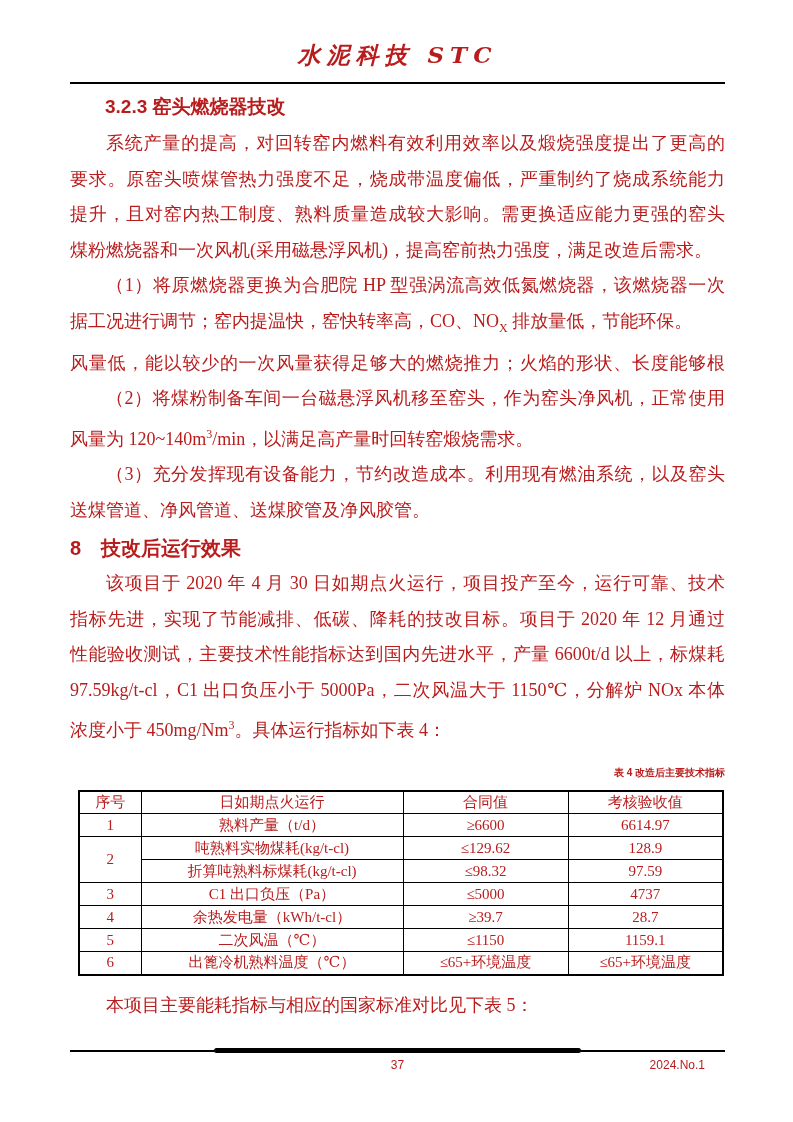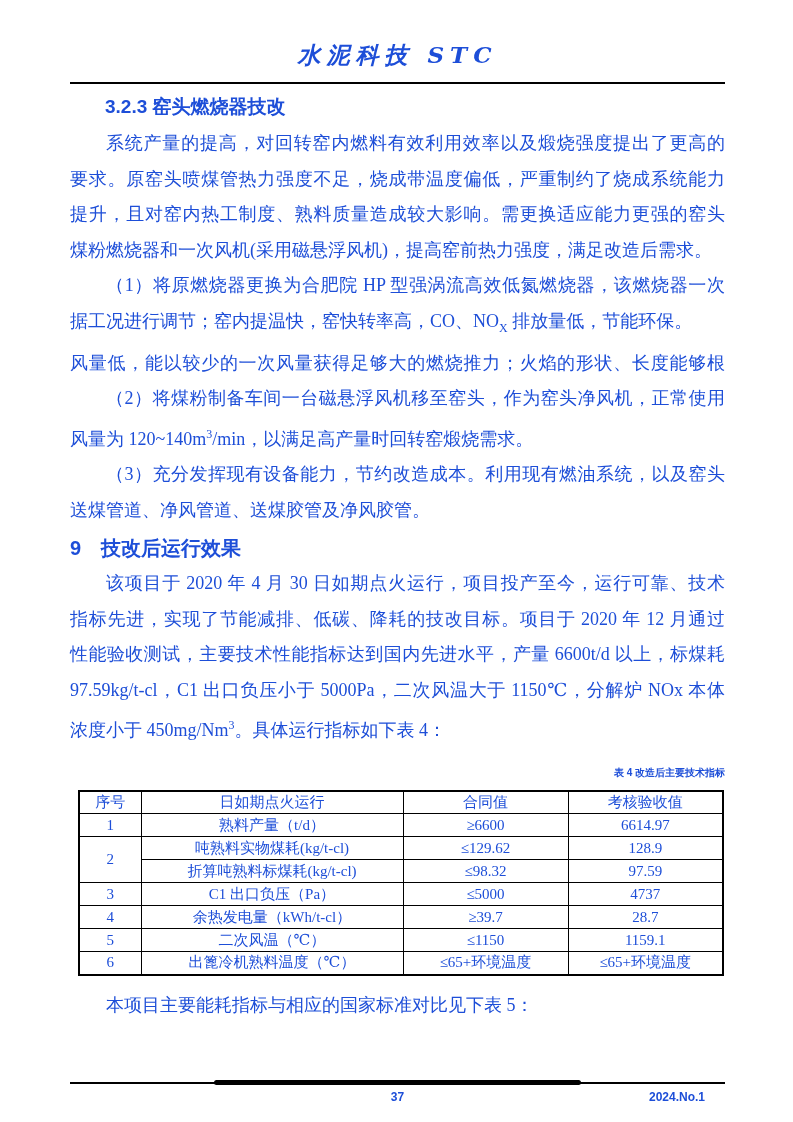--- a/index.html
+++ b/index.html
@@ -3,21 +3,21 @@
 <meta charset="utf-8">
 <style>
   * { margin: 0; padding: 0; box-sizing: border-box; }
   html, body { background: #ffffff; }
   .page {
     position: relative;
     width: 793px;
     height: 1122px;
     margin: 0 auto;
     background: #ffffff;
-    color: #1d4ed8;
+    color: #b91c1c;
     font-family: "Liberation Serif", "DejaVu Serif", serif;
     padding: 40px 68px 0 70px;
     overflow: hidden;
   }
   
   .journal-title {
     text-align: center;
     font-size: 23px;
     font-weight: bold;
     font-style: italic;
@@ -87,22 +87,21 @@
     height: 23px;
     padding: 0 3px;
     line-height: 17px;
     overflow: hidden;
   }
   
   .footer {
     position: absolute;
     left: 70px;
     right: 68px;
-    top: 1080px;
-    font-weight: bold;
+    top: 1048px;
   }
   .footer-rule { position: relative; height: 6px; }
   .footer-rule .thin {
     position: absolute; left: 0; right: 0; top: 2px; height: 2px; background: #000;
   }
   .footer-rule .thick {
     position: absolute; left: 22%; right: 22%; top: 0; height: 5px; background: #000;
     border-radius: 3px;
   }
   .footer-text {
@@ -141,21 +140,21 @@
   <div class="para">
     <div class="line indent">（2）将煤粉制备车间一台磁悬浮风机移至窑头，作为窑头净风机，正常使用</div>
     <div class="line last"><span>风量为 120~140m</span><sup>3</sup><span>/min，以满足高产量时回转窑煅烧需求。</span></div>
   </div>
 
   <div class="para">
     <div class="line indent">（3）充分发挥现有设备能力，节约改造成本。利用现有燃油系统，以及窑头</div>
     <div class="line last">送煤管道、净风管道、送煤胶管及净风胶管。</div>
   </div>
 
-  <div class="h-main">9　技改后运行效果</div>
+  <div class="h-main">8　技改后运行效果</div>
 
   <div class="para">
     <div class="line indent">该项目于 2020 年 4 月 30 日如期点火运行，项目投产至今，运行可靠、技术</div>
     <div class="line">指标先进，实现了节能减排、低碳、降耗的技改目标。项目于 2020 年 12 月通过</div>
     <div class="line">性能验收测试，主要技术性能指标达到国内先进水平，产量 6600t/d 以上，标煤耗</div>
     <div class="line">97.59kg/t-cl，C1 出口负压小于 5000Pa，二次风温大于 1150℃，分解炉 NOx 本体</div>
     <div class="line last"><span>浓度小于 450mg/Nm</span><sup>3</sup><span>。具体运行指标如下表 4：</span></div>
   </div>
 
   <div class="tbl-caption">表 4 改造后主要技术指标</div>

